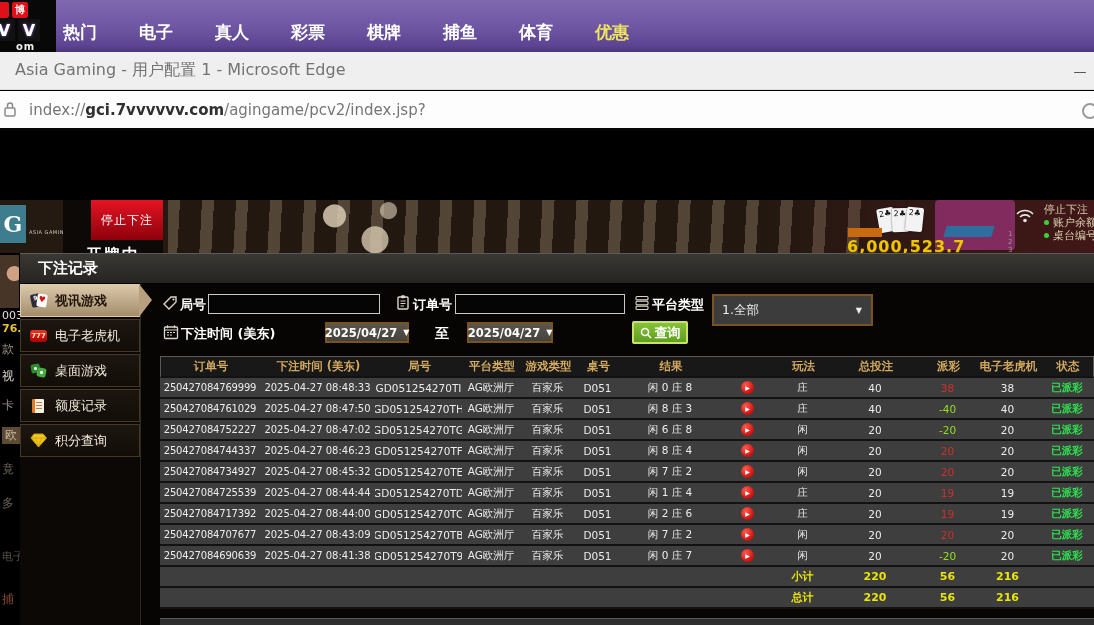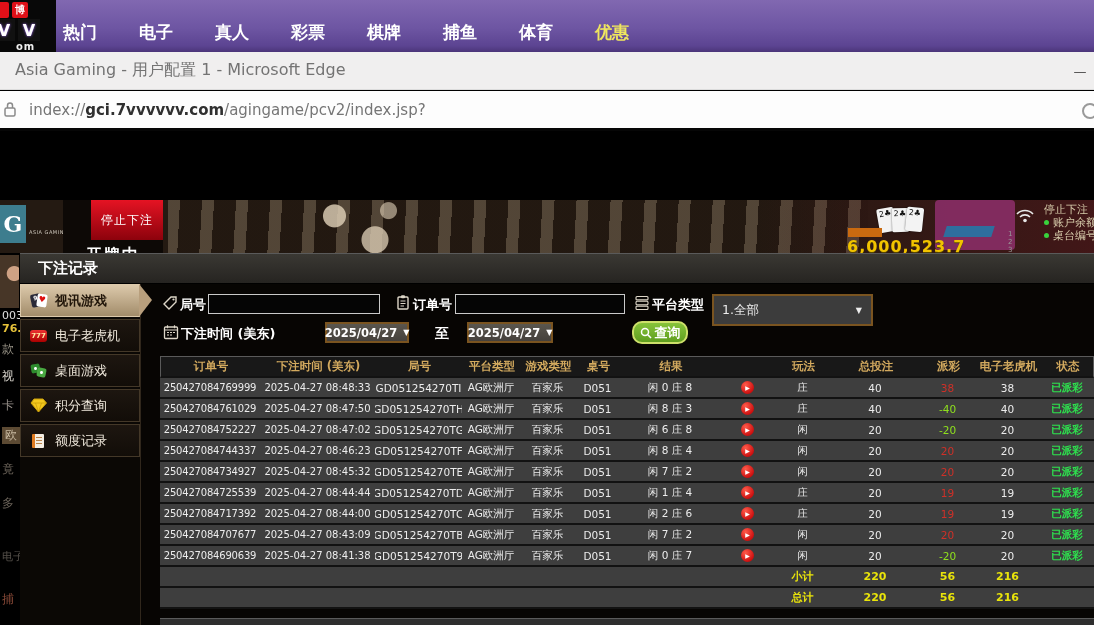--- a/index.html
+++ b/index.html
@@ -133,21 +133,21 @@
   .tinput { position:absolute; height:20px; background:#050505; border:1px solid #c9c9c9; color:#eee;
     font-size:12px; padding:0 4px; }
   .ddate { position:absolute; height:21px; border:2px solid #7a5420; background:linear-gradient(#5a564e,#45413c);
     color:#fff; font-size:11.5px; font-weight:bold; display:flex; align-items:center; justify-content:center;
     gap:6px; cursor:pointer; }
   .ddate .arr, .dplat .arr { font-size:8px; }
   .dplat { position:absolute; height:32px; border:2px solid #7a5420; background:#3c3c3c; color:#ececec;
     font-size:12.5px; display:flex; align-items:center; padding-left:8px; cursor:pointer; }
   .dplat .arr { position:absolute; right:9px; }
   .search-btn { position:absolute; left:491px; top:37px; width:56px; height:23px; border:2px solid #cde06a;
-    border-radius:10px; background:linear-gradient(#86c33a,#5f9e1f); color:#fff; font-size:13px; font-weight:bold;
+    border-radius:2px; background:linear-gradient(#86c33a,#5f9e1f); color:#fff; font-size:13px; font-weight:bold;
     display:flex; align-items:center; justify-content:center; gap:3px; cursor:pointer; }
 
   
   .btable { position:absolute; left:19px; top:72px; width:934px; }
   .trow { display:grid; grid-template-columns:100px 115px 87px 58px 55px 45px 100px 55px 55px 90px 55px 65px 54px;
     background:#3e3e3e; border-bottom:2px solid #121212; }
   .thead { background:#181818; border:1px solid #5a5a5a; border-bottom:2px solid #121212; }
   .thead .tcell { color:#d2a95e; font-size:11.5px; font-weight:bold; height:19px; }
   .tcell { display:flex; align-items:center; justify-content:center; height:19px; color:#ececec;
     font-size:10.5px; white-space:nowrap; overflow:hidden; }
@@ -285,32 +285,32 @@
         </div>
         <div class="side-item">
           <span class="sicon">
               <span class="die1"></span>
               <span class="die2"></span>
             </span>
           <span>桌面游戏</span>
         </div>
         <div class="side-item">
           <span class="sicon">
+              <span class="doc"></span>
+            </span>
+          <span>额度记录</span>
+        </div>
+        <div class="side-item">
+          <span class="sicon">
             <svg width="17" height="15" viewBox="0 0 17 15">
                 <path d="M4 1 h9 l3.5 4 L8.5 14 1 5 Z" fill="#f3c81e" stroke="#caa00a" stroke-width="1"></path>
                 <path d="M1 5 h15 M8.5 14 L5.5 5 M8.5 14 L11.5 5" stroke="#caa00a" stroke-width=".8" fill="none"></path>
               </svg>
           </span>
           <span>积分查询</span>
-        </div>
-        <div class="side-item">
-          <span class="sicon">
-              <span class="doc"></span>
-            </span>
-          <span>额度记录</span>
         </div>
       </div>
 
       <div class="content">
 
         <svg class="ficon" style="left:21px; top:11px;" width="16" height="16" viewBox="0 0 16 16">
           <path d="M9 2 h5 v5 l-7 7 -5 -5 Z" fill="none" stroke="#ddd6c8" stroke-width="1.4"></path>
             <circle cx="11.5" cy="4.5" r="1.1" fill="#ddd6c8"></circle>
         </svg>
         <span class="flabel" style="left:39px; top:12px;">局号</span>

